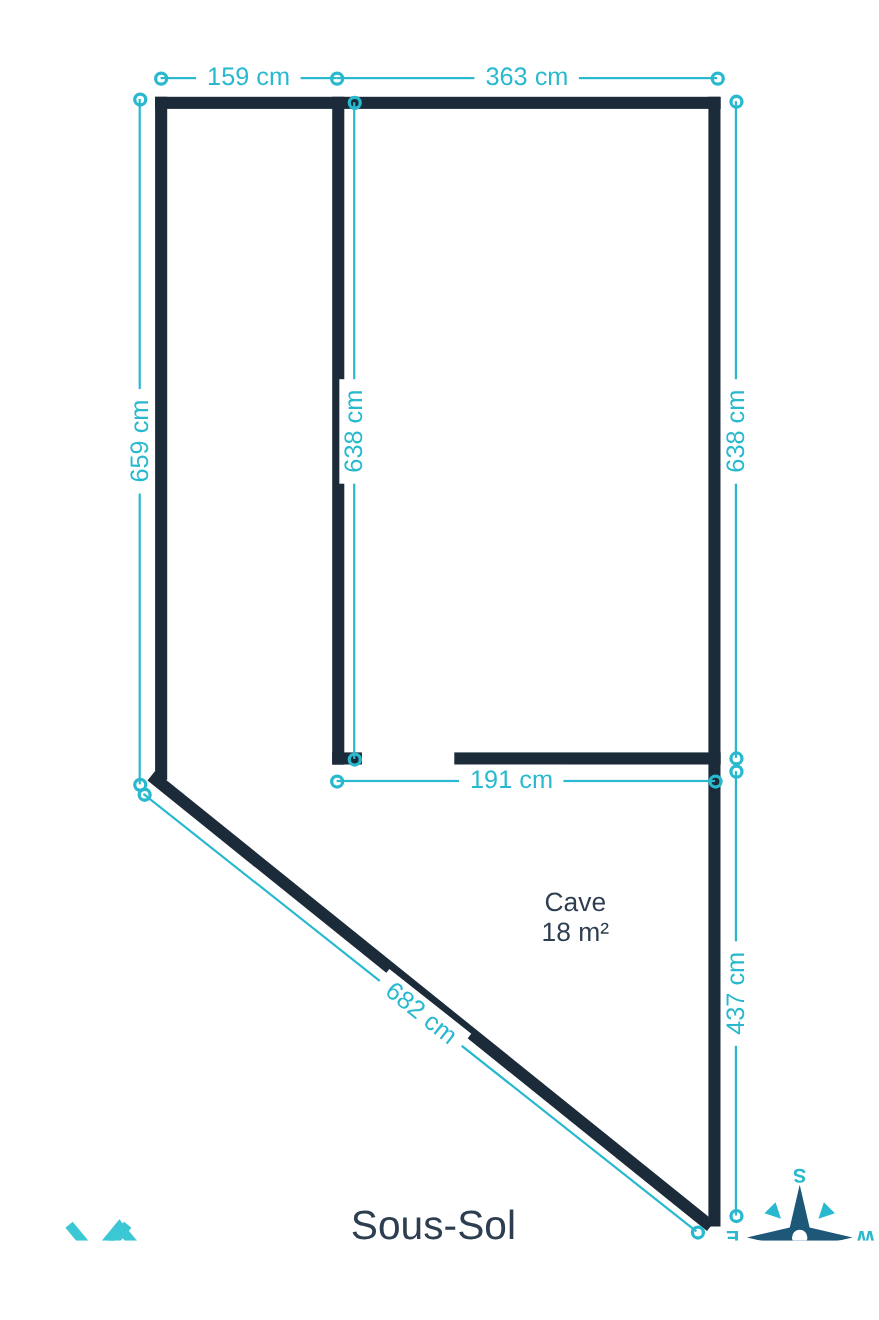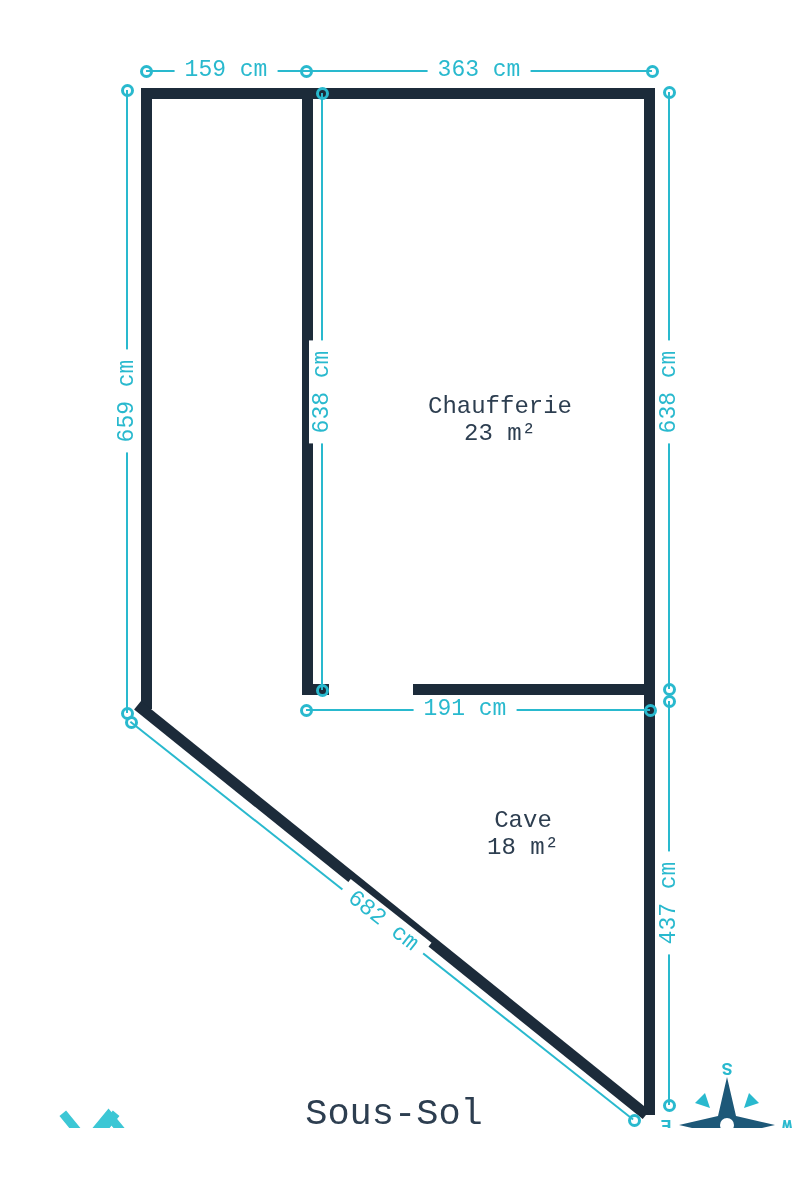--- a/index.html
+++ b/index.html
@@ -2,21 +2,21 @@
 <html style="--wall: #1c2b3a; --dim: #29b9ce; --roomtext: #2d3e50; --titletext: #2d3e50; --logotext: #1e3347; --logomark: #3cc7d5; --compass: #1d5878; --bg: #ffffff;"><head>
 <meta charset="utf-8">
 <style>
   :root{
     --wall:#1c2b3a; --dim:#29b9ce; --roomtext:#2d3e50; --titletext:#2d3e50;
     --logotext:#1e3347; --logomark:#3cc7d5; --compass:#1d5878; --bg:#ffffff;
   }
   html,body{margin:0;padding:0;background:#fff;}
   .plan{
     position:relative;width:799px;height:1128px;background:var(--bg);
-    overflow:hidden;font-family:Liberation Mono, monospace;
+    overflow:hidden;font-family:Liberation Sans, sans-serif;
   }
   .wall{position:absolute;background:var(--wall);}
   .dline{position:absolute;background:var(--dim);}
   .dline.h{height:2.4px;}
   .dline.v{width:2.4px;}
   .dcircle{
     position:absolute;width:13px;height:13px;box-sizing:border-box;
     border:3px solid var(--dim);border-radius:50%;background:transparent;
     margin-left:-6.5px;margin-top:-6.5px;z-index:4;
   }
@@ -105,24 +105,20 @@
     <span class="dlabel vert" style="left:669px;top:903px;">437 cm</span>
   </div>
 
   <div>
     <div class="dline h" style="left:131px;top:721px;width:641px;transform:rotate(38.35deg);transform-origin:0 0;"></div>
     <div class="dcircle" style="left:131px;top:722px;"></div>
     <div class="dcircle" style="left:634px;top:1120px;"></div>
     <span class="dlabel diag" style="left:383px;top:921px;">682 cm</span>
   </div>
 
-  <div class="room-label" style="left:500px;top:421px;">
-    <div>Chaufferie</div>
-    <div>23 m²</div>
-  </div>
   <div class="room-label" style="left:523px;top:835px;">
     <div>Cave</div>
     <div>18 m²</div>
   </div>
 
   <span class="floor-title" style="left:394px;top:1114px;">Sous-Sol</span>
 
   <div class="logo">
     <svg class="logo-mark" width="92" height="61" viewBox="0 0 96 64">
       <polyline points="10,14 38,48 66,14" fill="none" stroke="var(--logomark)" stroke-width="9"></polyline>

